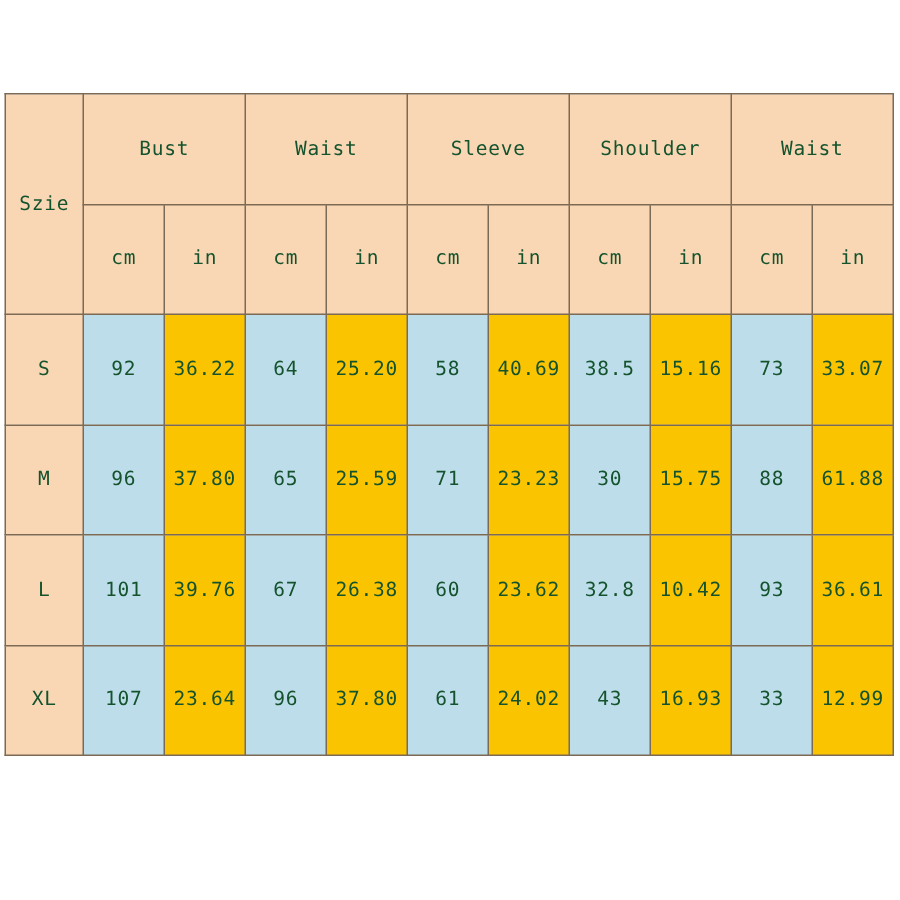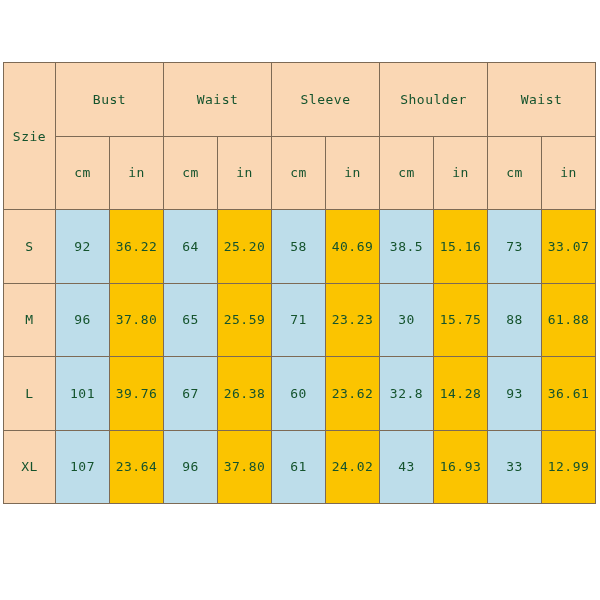--- a/index.html
+++ b/index.html
@@ -147,21 +147,21 @@
 
       <tr>
         <td class="peach size-label">L</td>
         <td class="cm">101</td>
         <td class="inch">39.76</td>
         <td class="cm">67</td>
         <td class="inch">26.38</td>
         <td class="cm">60</td>
         <td class="inch">23.62</td>
         <td class="cm">32.8</td>
-        <td class="inch">14.28</td>
+        <td class="inch">10.42</td>
         <td class="cm">93</td>
         <td class="inch">36.61</td>
       </tr>
 
       <tr>
         <td class="peach size-label">XL</td>
         <td class="cm">107</td>
         <td class="inch">23.64</td>
         <td class="cm">96</td>
         <td class="inch">37.80</td>

